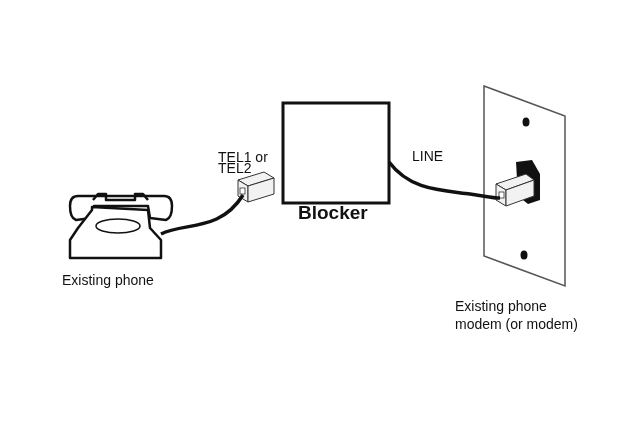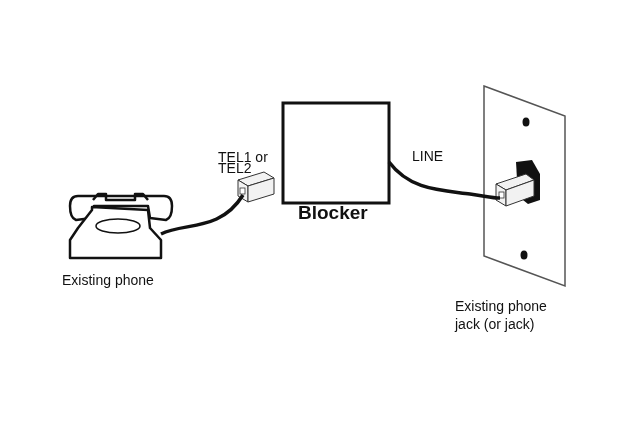--- a/index.html
+++ b/index.html
@@ -49,13 +49,13 @@
 <div class="blocker-lbl" style="left:298px; top:154px;margin-top:48px;">Blocker</div>
 
 <div class="lbl" style="left:218px; top:149px;">TEL1 or</div>
 <div class="lbl" style="left:218px; top:160px;">TEL2</div>
 
 <div class="lbl" style="left:412px; top:148px;">LINE</div>
 
 <div class="lbl" style="left:62px; top:272px;">Existing phone</div>
 
 <div class="lbl" style="left:455px; top:298px;">Existing phone</div>
-<div class="lbl" style="left:455px; top:316px;">jack (or jack)</div>
+<div class="lbl" style="left:455px; top:316px;">modem (or modem)</div>
 
 </body></html>

